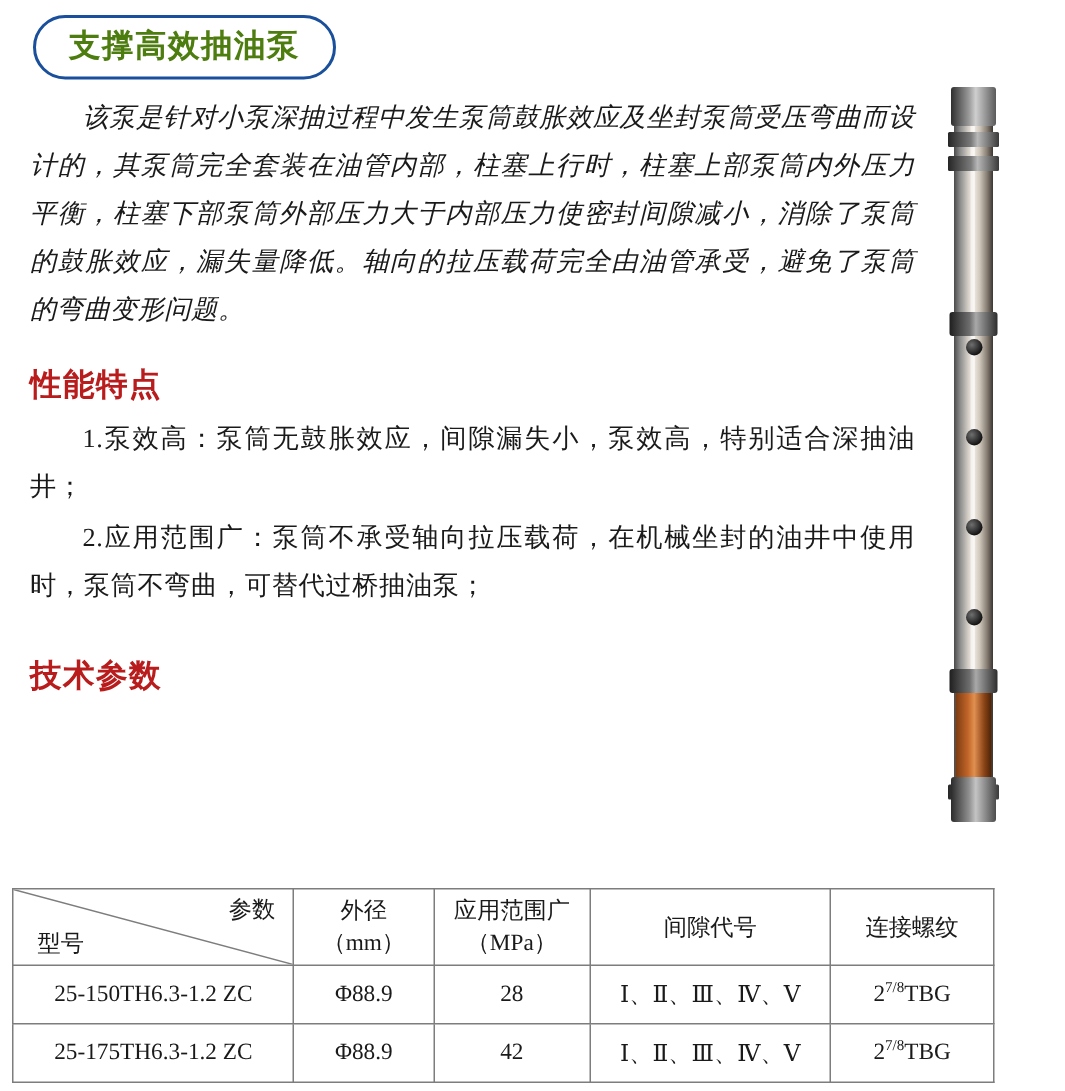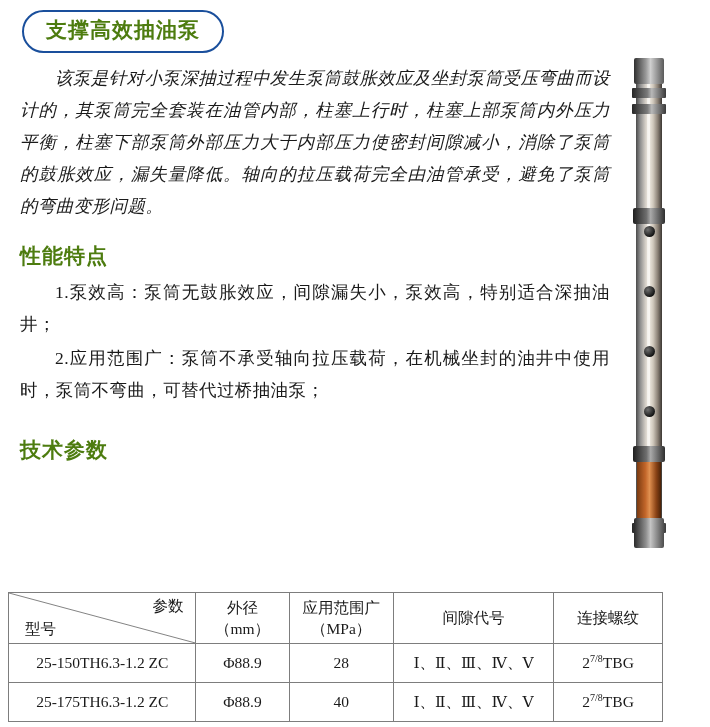--- a/index.html
+++ b/index.html
@@ -50,21 +50,21 @@
     text-align: justify;
     text-justify: inter-ideograph;
     letter-spacing: 0.4px;
   }
   p.indent2 { text-indent: 2em; font-style: italic; }
 
   h2.section-heading {
     margin: 20px 0 6px 0;
     font-size: 21px;
     font-weight: bold;
-    color: #4d7c0f;
+    color: #b91c1c;
     font-family: "DejaVu Sans", "Liberation Sans", sans-serif;
     letter-spacing: 1px;
   }
   h2.section-heading.params {
     margin-top: 30px;
   }
 
   ul.feature-list {
     margin: 0;
     padding: 0;
@@ -257,21 +257,21 @@
         <td>25-150TH6.3-1.2 ZC</td>
         <td>Φ88.9</td>
         <td>28</td>
         <td>Ⅰ、Ⅱ、Ⅲ、Ⅳ、Ⅴ</td>
         <td><span>2</span><sup class="frac">7/8</sup><span>TBG</span></td>
       </tr>
 
       <tr>
         <td>25-175TH6.3-1.2 ZC</td>
         <td>Φ88.9</td>
-        <td>40</td>
+        <td>42</td>
         <td>Ⅰ、Ⅱ、Ⅲ、Ⅳ、Ⅴ</td>
         <td><span>2</span><sup class="frac">7/8</sup><span>TBG</span></td>
       </tr>
     </tbody>
   </table>
 </div>
 
 <div class="product-img" role="img">
   <div class="pump-body"></div>
   <div class="highlight-strip"></div>

